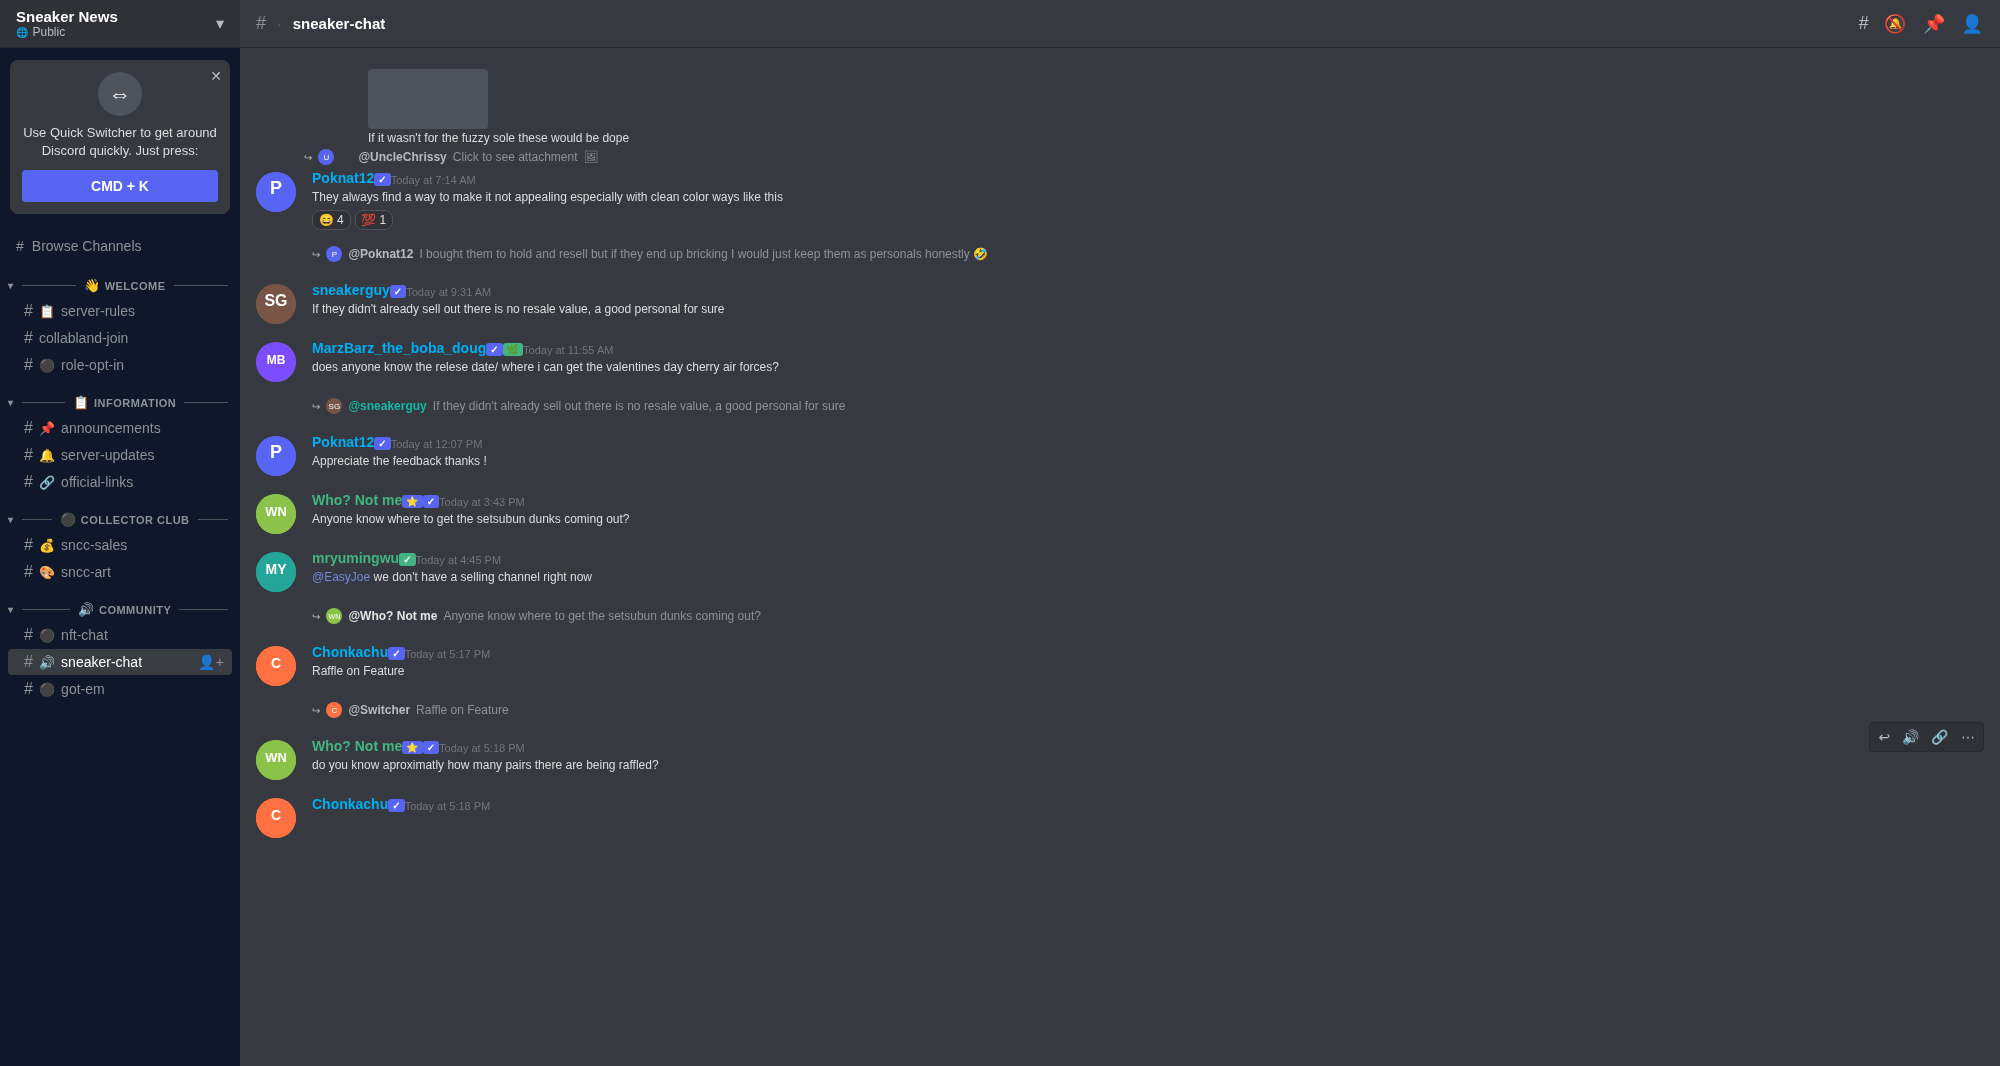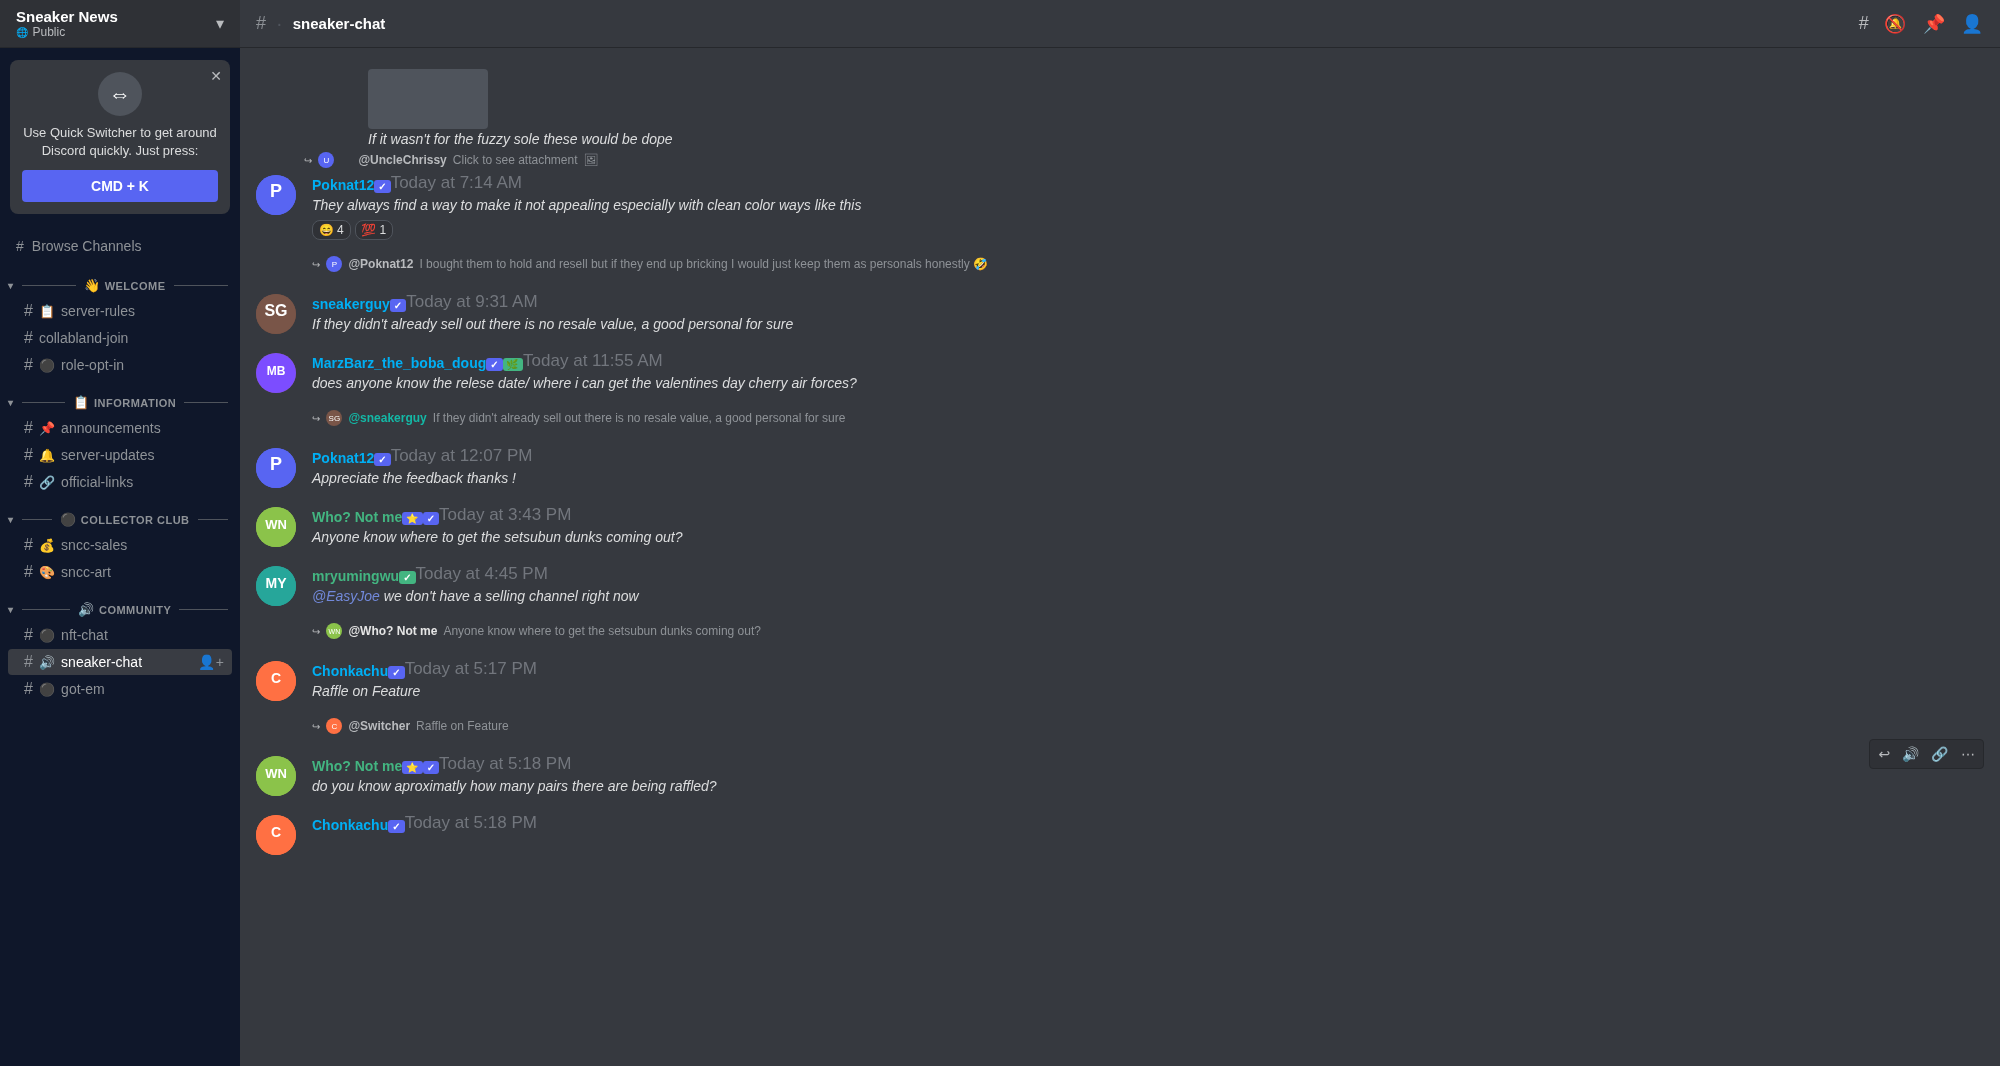--- a/index.html
+++ b/index.html
@@ -328,28 +328,27 @@
       border-radius: 3px;
       font-weight: 700;
     }
 
     .badge-green {
       background: #43b581;
     }
 
     .timestamp {
       color: #72767d;
-      font-size: 17px;
+      font-size: 11px;
     }
 
     .message-text {
       color: #dcddde;
-      font-size: 14px;
+      font-size: 12px;
       line-height: 1.5;
-      font-style: italic;
     }
 
     .reactions {
       display: flex;
       gap: 4px;
       margin-top: 4px;
     }
 
     .reaction {
       background: #2f3136;

